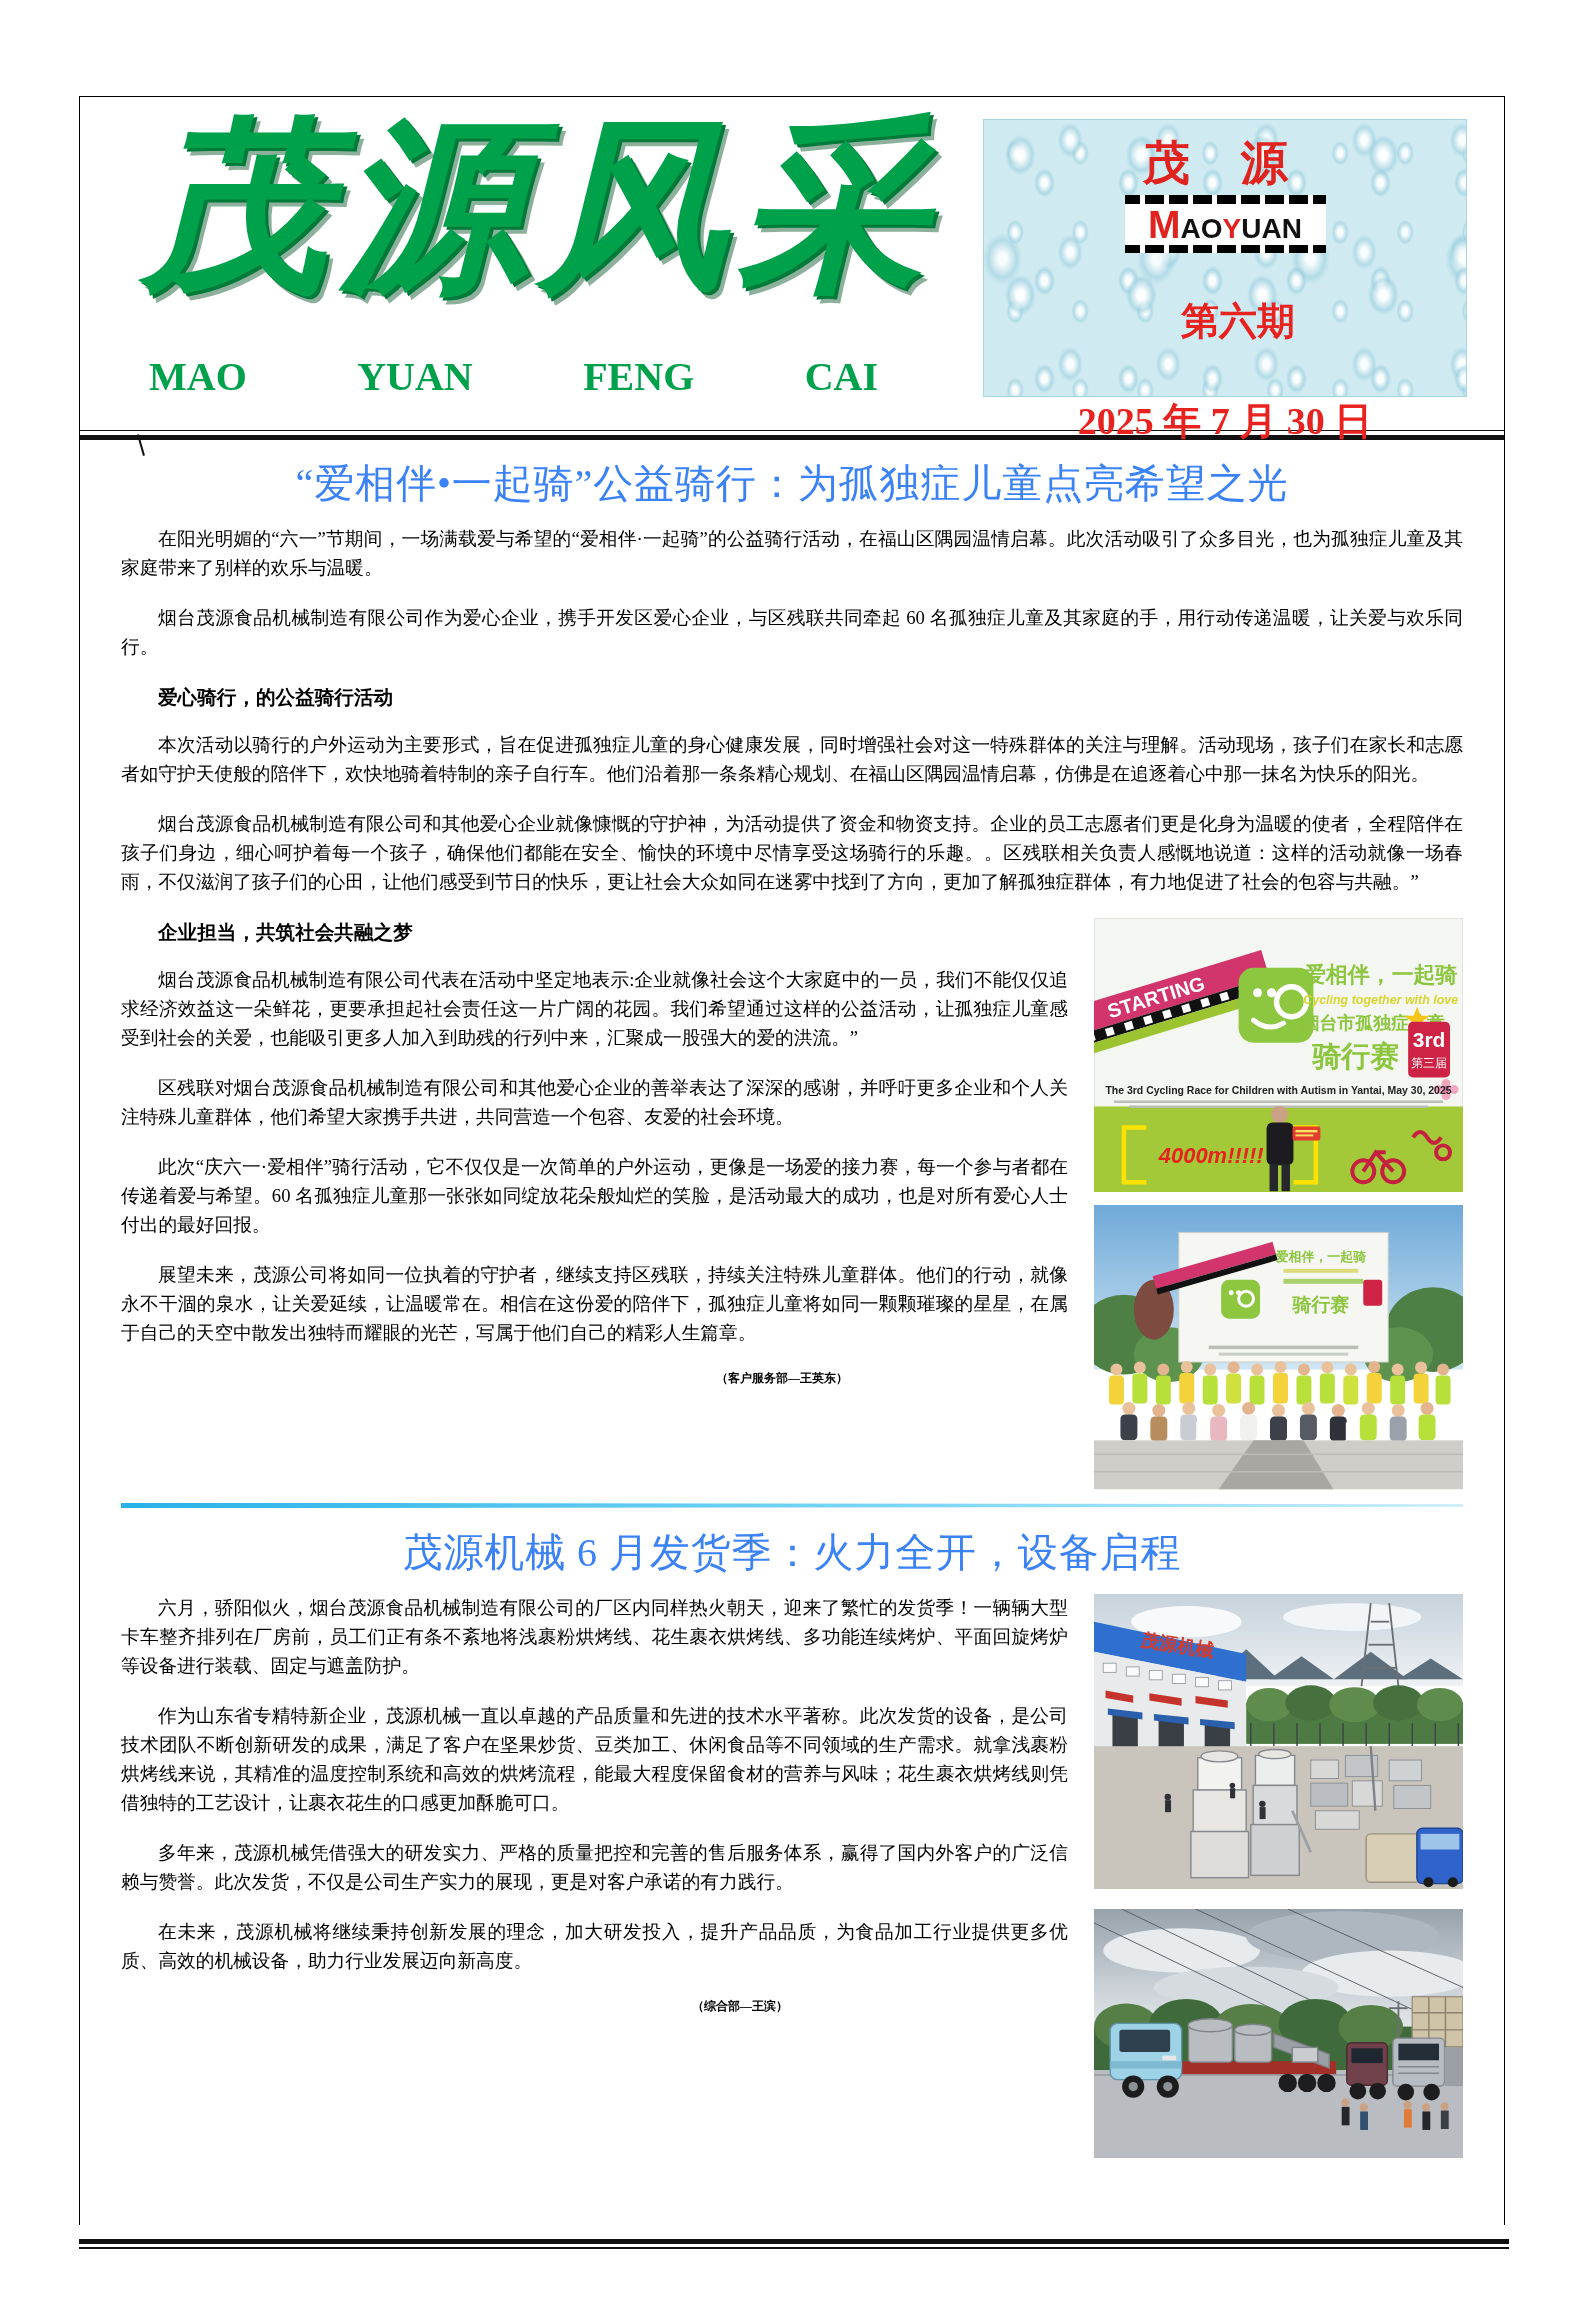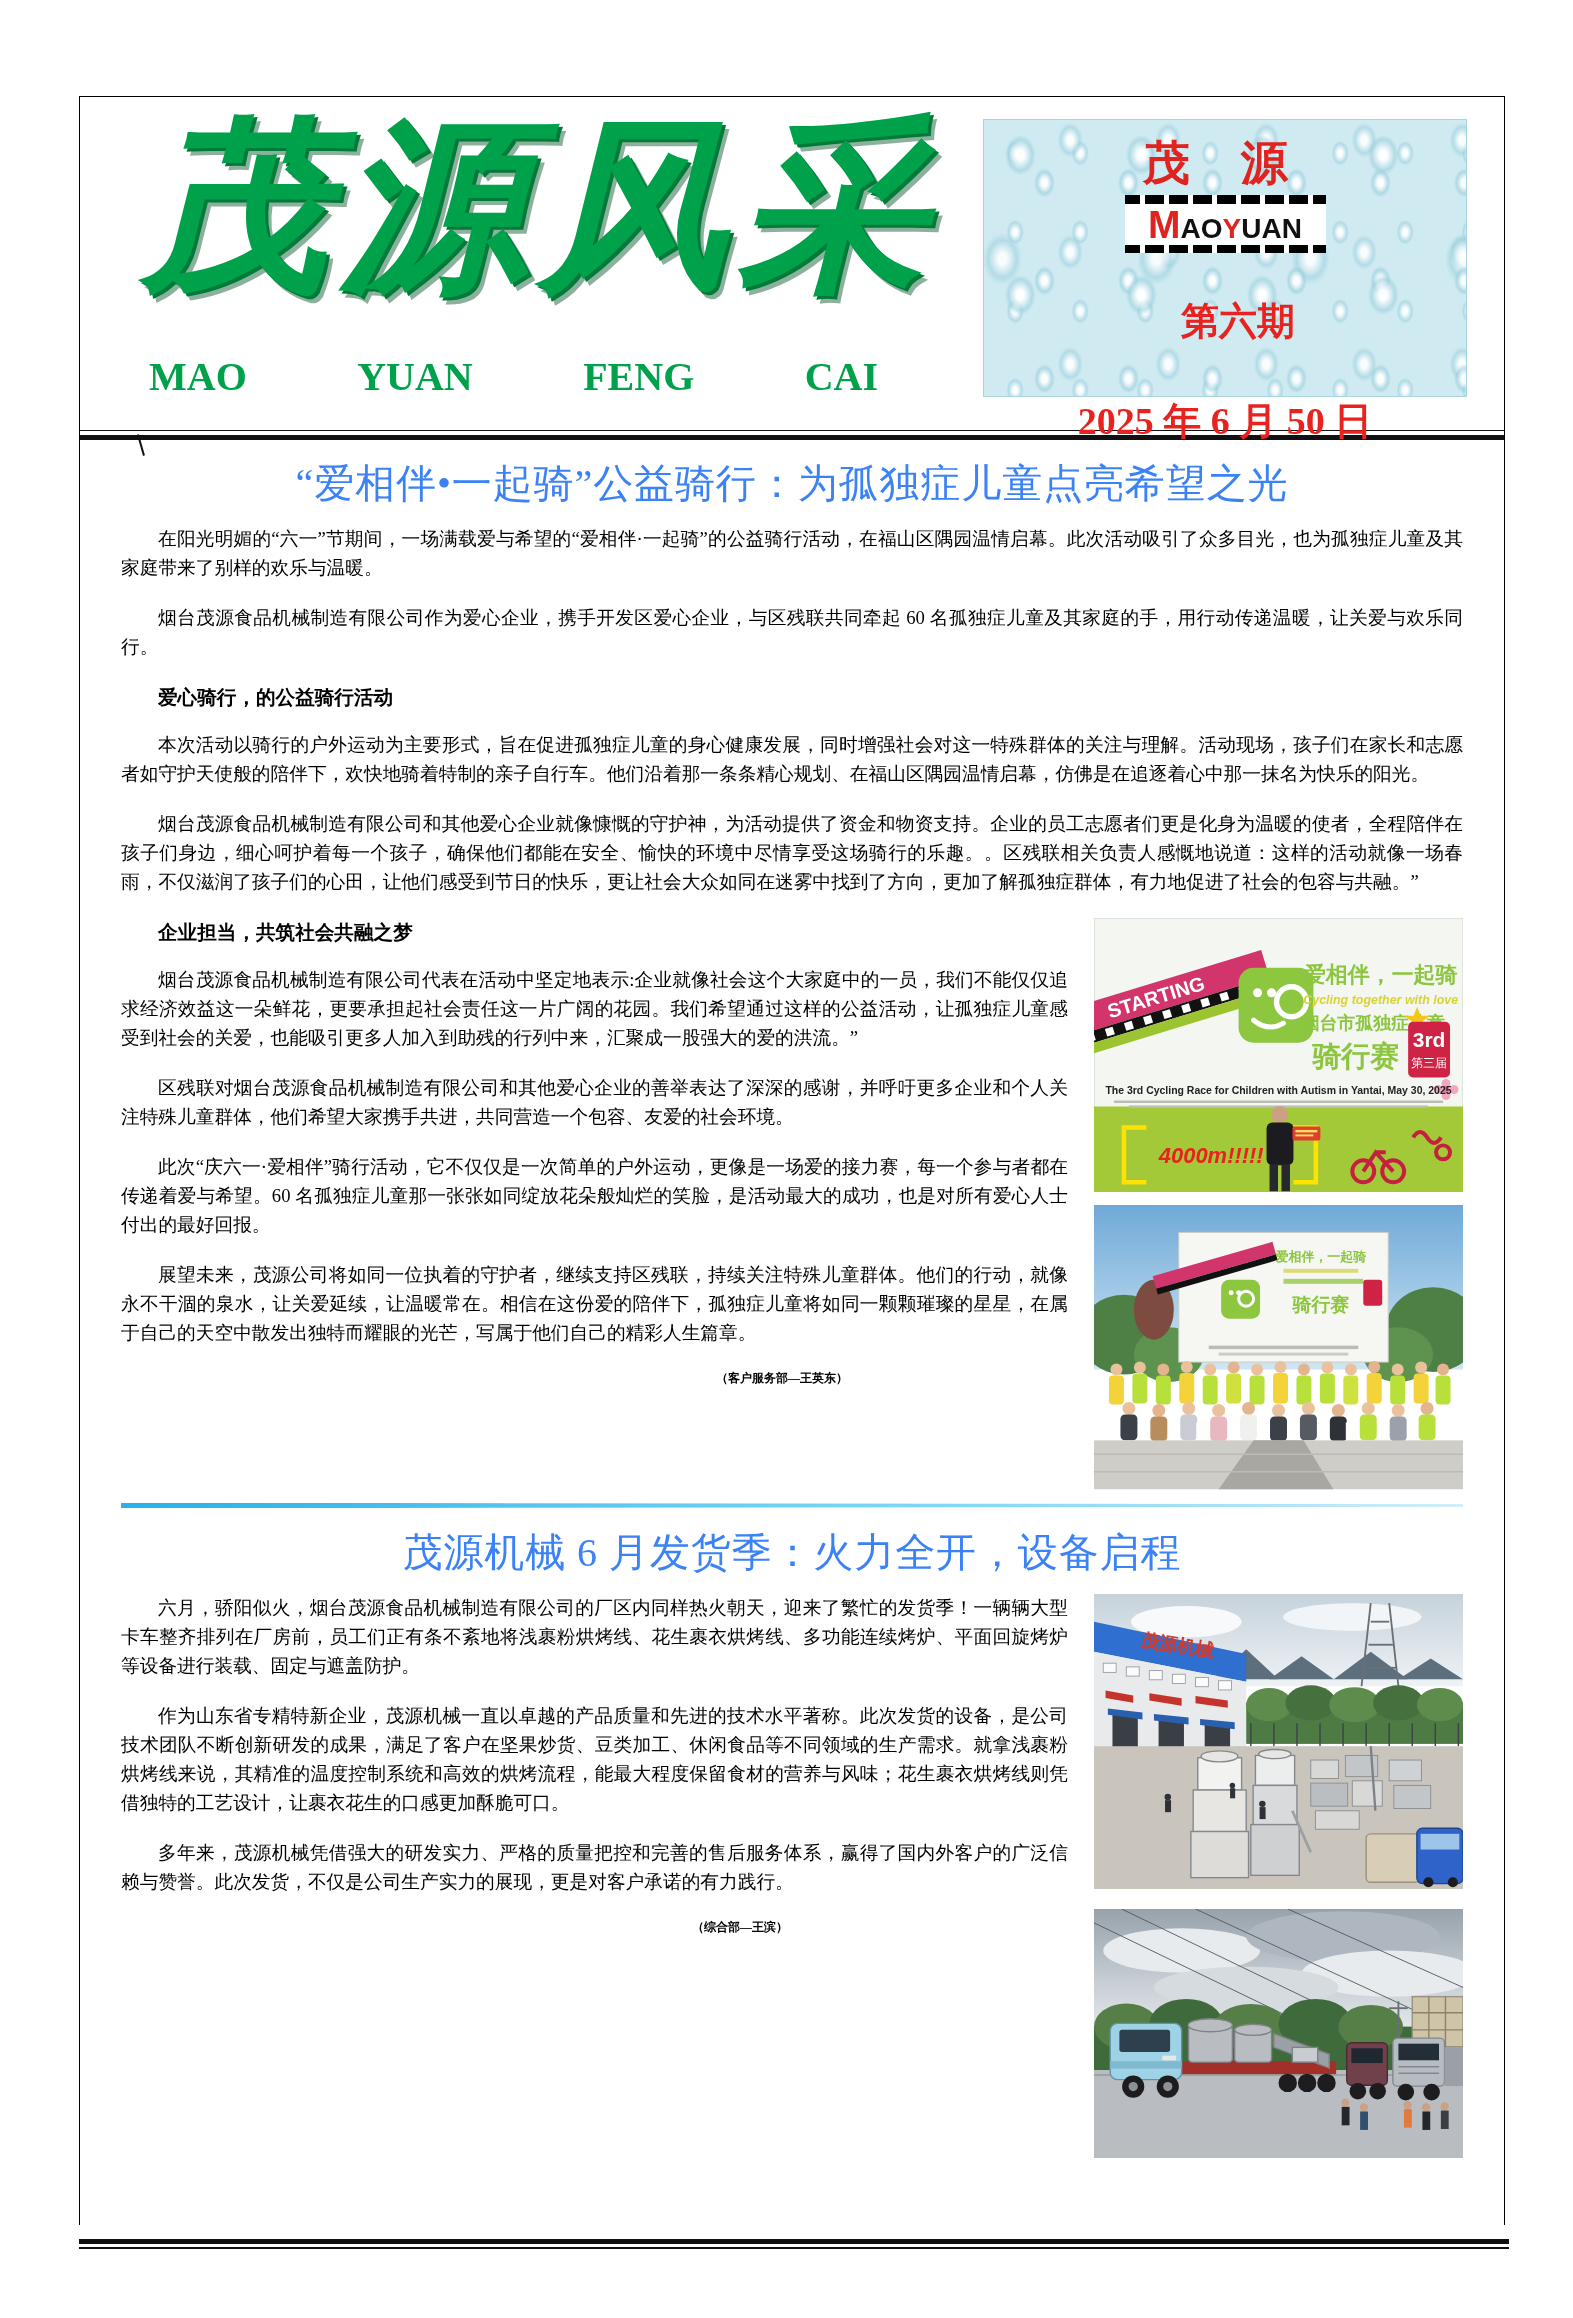--- a/index.html
+++ b/index.html
@@ -85,21 +85,21 @@
           <div class="film-bar"></div>
           <div class="film-letters">
             <span class="lm">M</span>
               <span class="lk">AO</span>
               <span class="ly">Y</span>
               <span class="lk">UAN</span>
           </div>
           <div class="film-bar"></div>
         </div>
         <div class="issue">第六期</div>
-        <div class="date">2025 年 6 月 50 日</div>
+        <div class="date">2025 年 7 月 30 日</div>
       </div>
     </div>
     <div class="double-rule"></div>
     <div class="tick"></div>
 
     <div class="content">
 
       <div>
         <h1 class="art-title">“爱相伴•一起骑”公益骑行：为孤独症儿童点亮希望之光</h1>
         <p class="para">在阳光明媚的“六一”节期间，一场满载爱与希望的“爱相伴·一起骑”的公益骑行活动，在福山区隅园温情启幕。此次活动吸引了众多目光，也为孤独症儿童及其家庭带来了别样的欢乐与温暖。</p>
@@ -300,20 +300,21 @@
 
       <div class="cyan-rule"></div>
 
       <div>
         <h1 class="art-title">茂源机械 6 月发货季：火力全开，设备启程</h1>
         <div class="cols">
           <div class="textcol">
             <p class="para">六月，骄阳似火，烟台茂源食品机械制造有限公司的厂区内同样热火朝天，迎来了繁忙的发货季！一辆辆大型卡车整齐排列在厂房前，员工们正有条不紊地将浅裹粉烘烤线、花生裹衣烘烤线、多功能连续烤炉、平面回旋烤炉等设备进行装载、固定与遮盖防护。</p>
             <p class="para">作为山东省专精特新企业，茂源机械一直以卓越的产品质量和先进的技术水平著称。此次发货的设备，是公司技术团队不断创新研发的成果，满足了客户在坚果炒货、豆类加工、休闲食品等不同领域的生产需求。就拿浅裹粉烘烤线来说，其精准的温度控制系统和高效的烘烤流程，能最大程度保留食材的营养与风味；花生裹衣烘烤线则凭借独特的工艺设计，让裹衣花生的口感更加酥脆可口。</p>
             <p class="para">多年来，茂源机械凭借强大的研发实力、严格的质量把控和完善的售后服务体系，赢得了国内外客户的广泛信赖与赞誉。此次发货，不仅是公司生产实力的展现，更是对客户承诺的有力践行。</p>
+            <p class="para">在未来，茂源机械将继续秉持创新发展的理念，加大研发投入，提升产品品质，为食品加工行业提供更多优质、高效的机械设备，助力行业发展迈向新高度。</p>
             <p class="byline a2">（综合部—王滨）</p>
           </div>
           <div class="photocol">
 
             <svg viewBox="0 0 800 640" xmlns="http://www.w3.org/2000/svg">
               <defs>
                 <linearGradient id="sky3" x1="0" y1="0" x2="0" y2="1">
                   <stop offset="0" stop-color="#c6d2db"></stop>
                     <stop offset="1" stop-color="#eef2f5"></stop>
                 </linearGradient>

